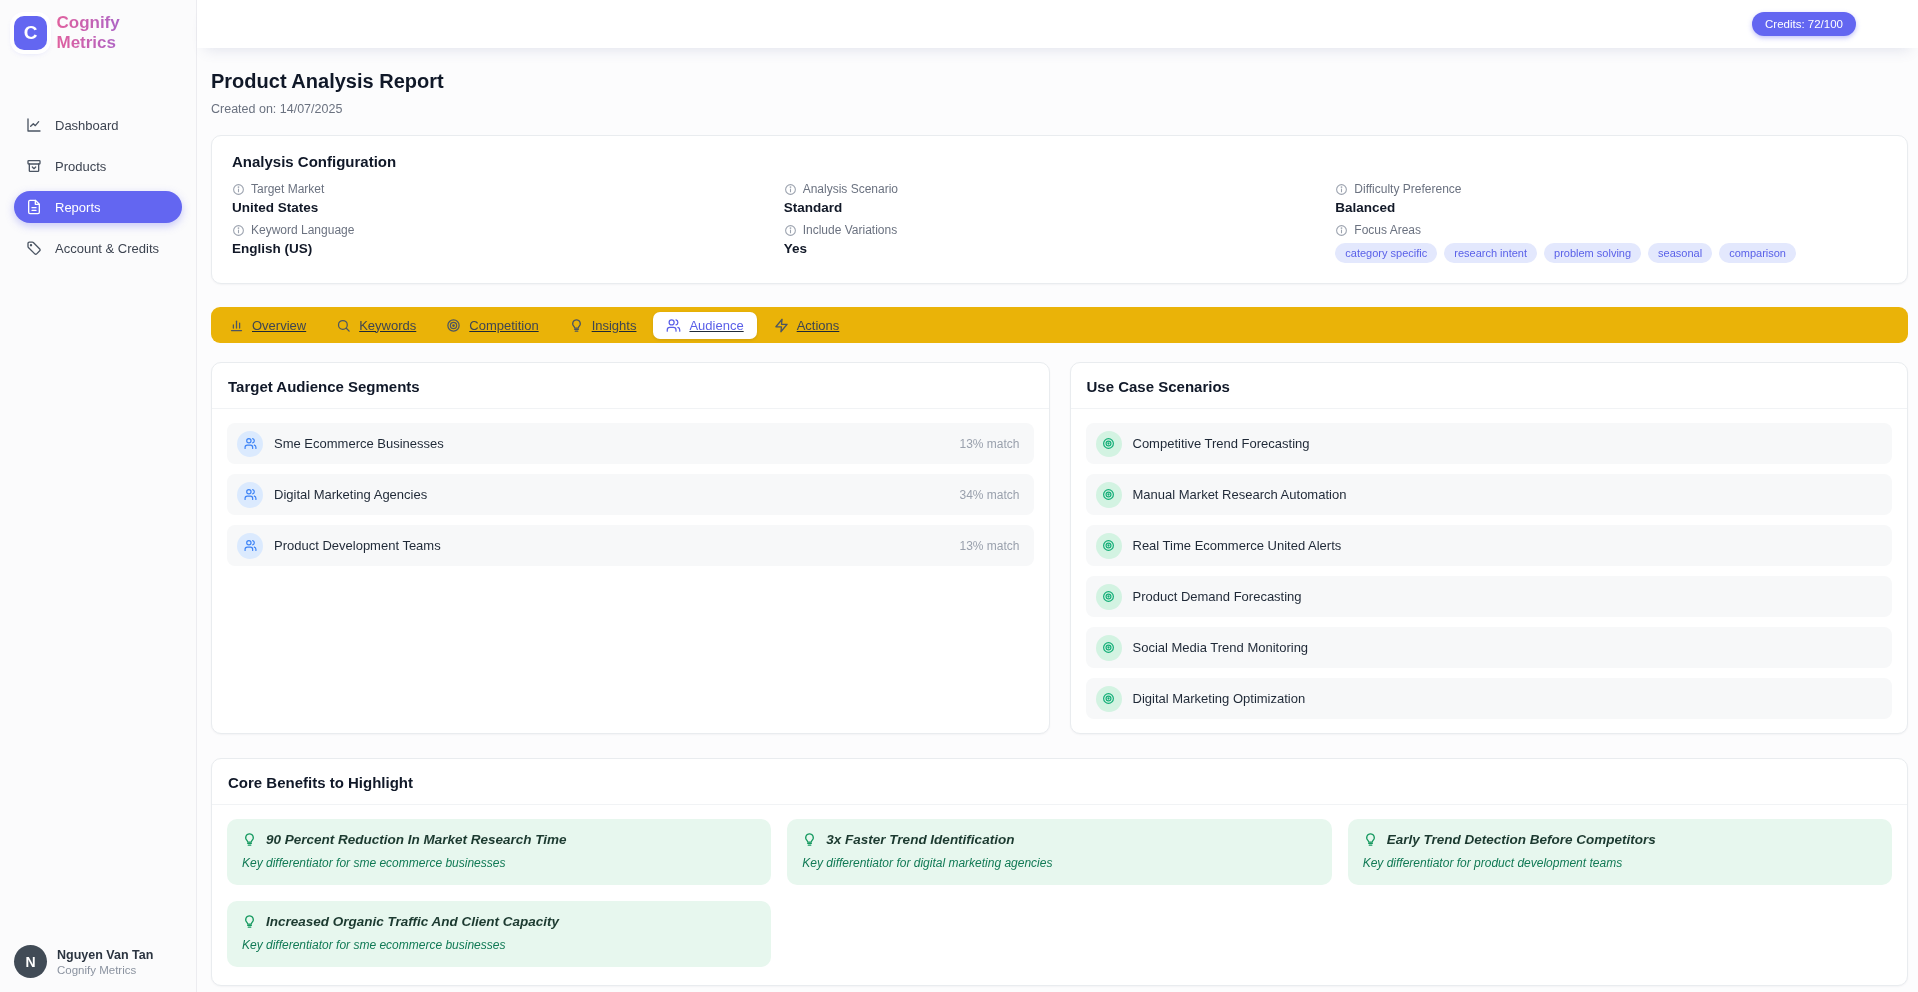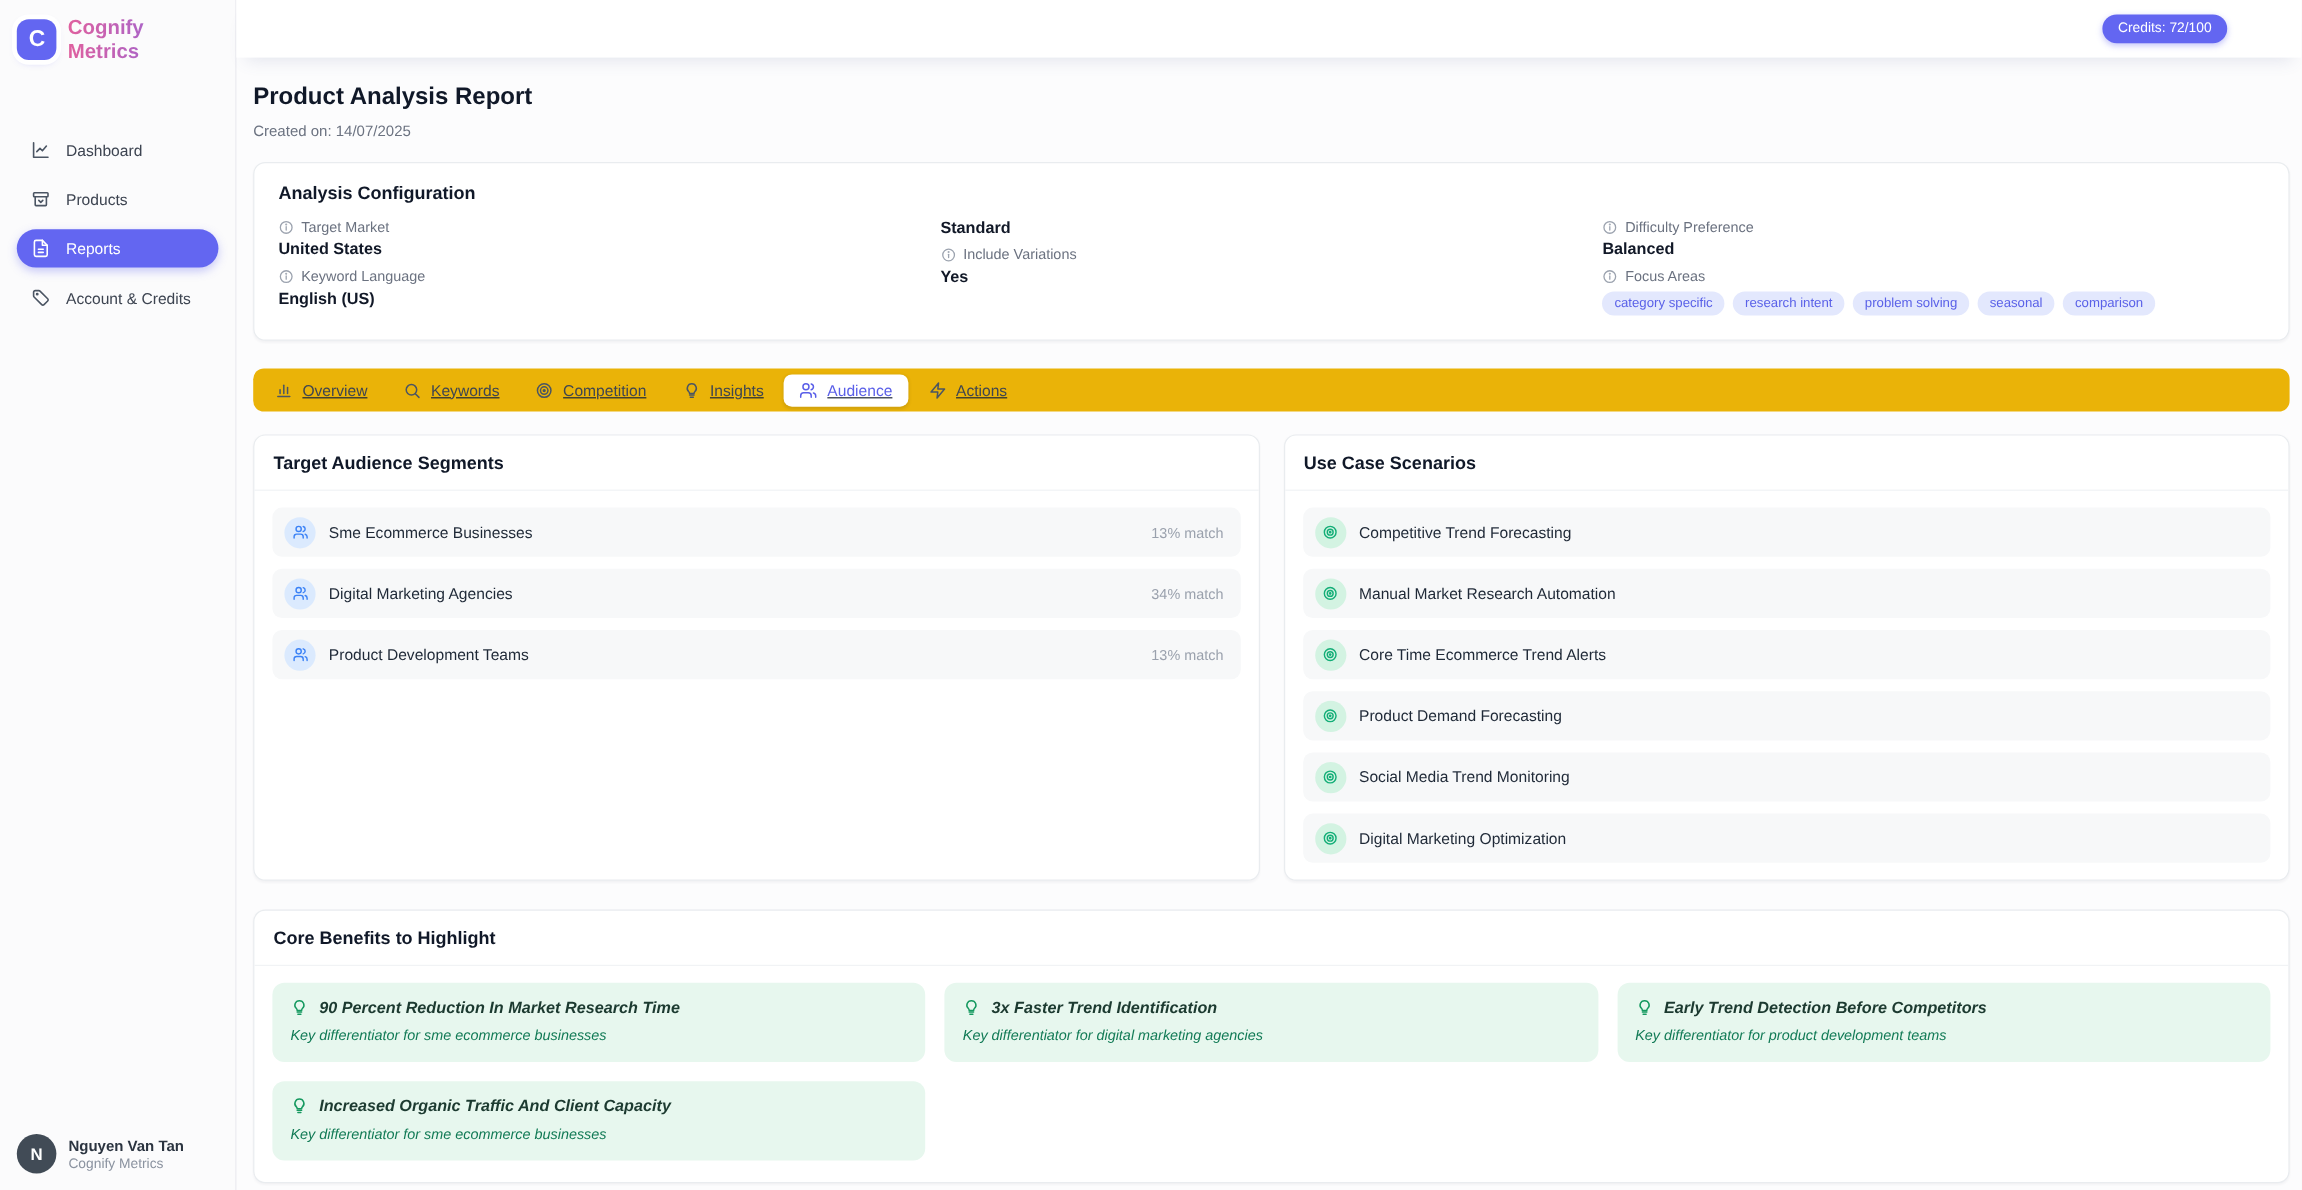--- a/index.html
+++ b/index.html
@@ -219,20 +219,30 @@
                     <circle cx="12" cy="7.5" r="0.6" fill="currentColor"></circle>
                   </svg>
                 </span>
               <span>Keyword Language</span>
             </div>
             <div class="field-value">English (US)</div>
           </div>
         </div>
         <div>
           <div class="field">
+            <div class="field-label">
+              <span class="iicon">
+                  <svg width="13" height="13" viewBox="0 0 24 24" fill="none" stroke="currentColor" stroke-width="2" stroke-linecap="round">
+                    <circle cx="12" cy="12" r="9"></circle>
+                    <line x1="12" y1="11" x2="12" y2="16"></line>
+                    <circle cx="12" cy="7.5" r="0.6" fill="currentColor"></circle>
+                  </svg>
+                </span>
+              <span>Analysis Scenario</span>
+            </div>
             <div class="field-value">Standard</div>
           </div>
           <div class="field">
             <div class="field-label">
               <span class="iicon">
                   <svg width="13" height="13" viewBox="0 0 24 24" fill="none" stroke="currentColor" stroke-width="2" stroke-linecap="round">
                     <circle cx="12" cy="12" r="9"></circle>
                     <line x1="12" y1="11" x2="12" y2="16"></line>
                     <circle cx="12" cy="7.5" r="0.6" fill="currentColor"></circle>
                   </svg>
@@ -409,21 +419,21 @@
             <span class="row-name">Manual Market Research Automation</span>
           </div>
           <div class="row-item">
             <span class="row-icon green">
                 <svg width="13" height="13" viewBox="0 0 24 24" fill="none" stroke="currentColor" stroke-width="2.2">
                   <circle cx="12" cy="12" r="9"></circle>
                   <circle cx="12" cy="12" r="4.5"></circle>
                   <circle cx="12" cy="12" r="1" fill="currentColor"></circle>
                 </svg>
               </span>
-            <span class="row-name">Core Time Ecommerce Trend Alerts</span>
+            <span class="row-name">Real Time Ecommerce United Alerts</span>
           </div>
           <div class="row-item">
             <span class="row-icon green">
                 <svg width="13" height="13" viewBox="0 0 24 24" fill="none" stroke="currentColor" stroke-width="2.2">
                   <circle cx="12" cy="12" r="9"></circle>
                   <circle cx="12" cy="12" r="4.5"></circle>
                   <circle cx="12" cy="12" r="1" fill="currentColor"></circle>
                 </svg>
               </span>
             <span class="row-name">Product Demand Forecasting</span>

